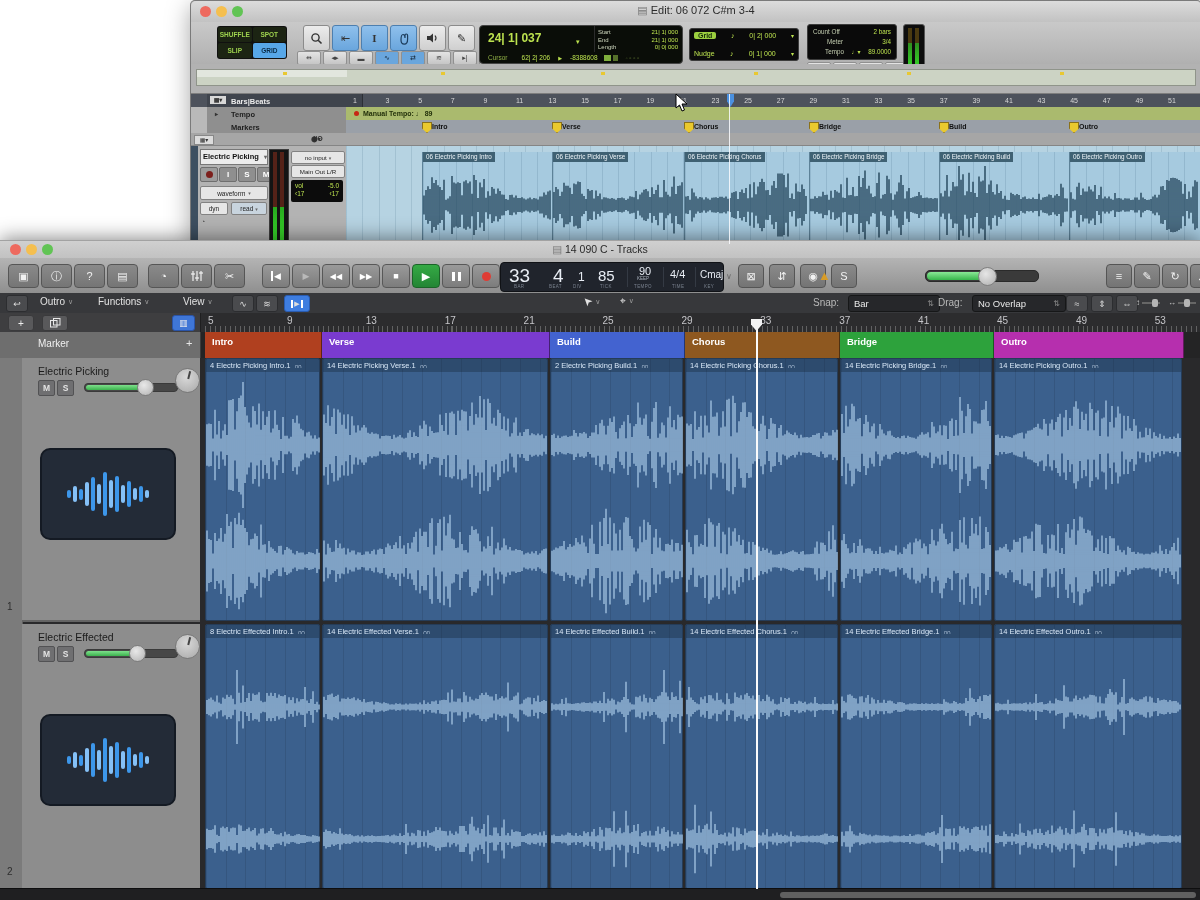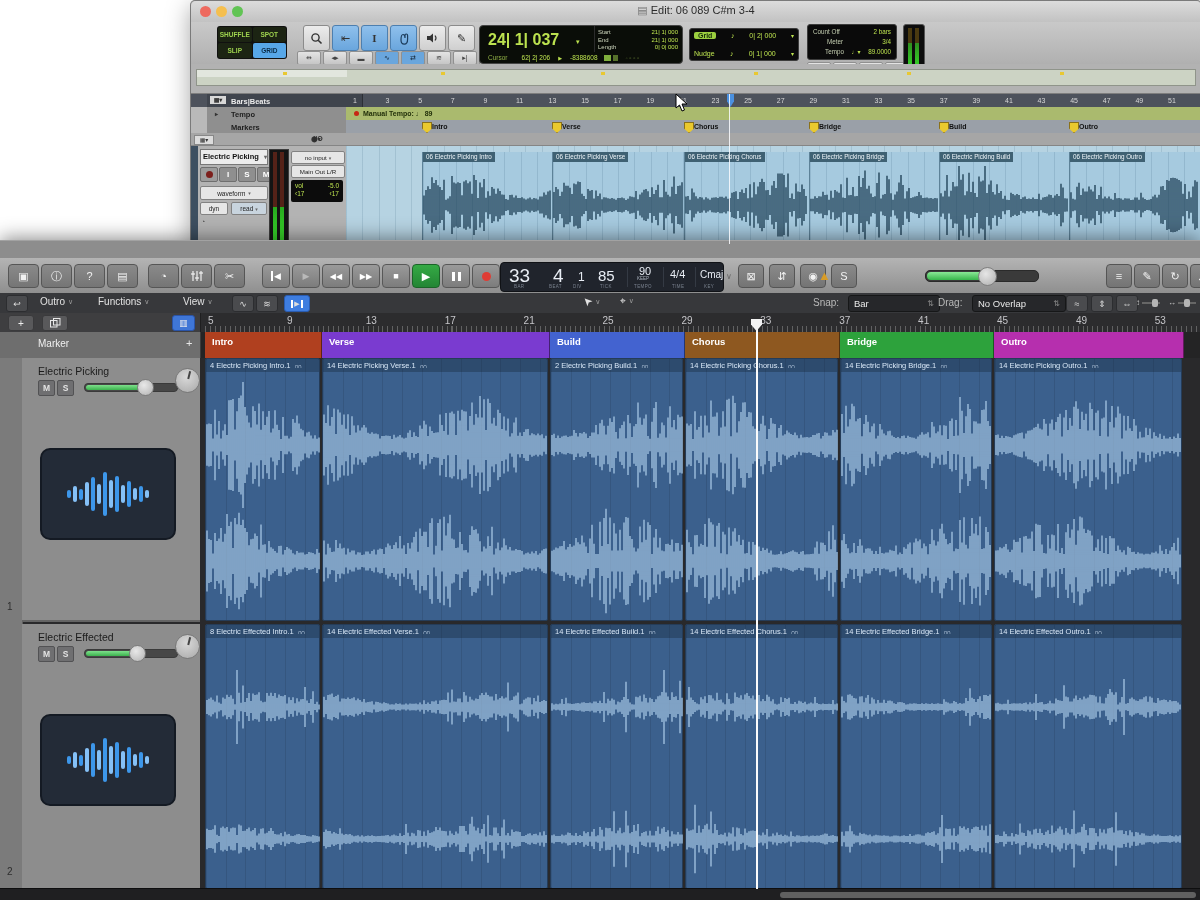--- a/index.html
+++ b/index.html
@@ -98,21 +98,21 @@
 </head>
 <body>
 
 <div id="pt">
   <div class="pt-title">
     <div class="dot" style="left:9px;background:#ee6a5f"></div>
     <div class="dot" style="left:25px;background:#f5bf4f"></div>
     <div class="dot" style="left:41px;background:#61c454"></div>
     <div class="abs" style="left:0;right:0;top:3px;text-align:center;font-size:11px;color:#2c2c2c">
       <span style="color:#777">▤</span>
-      <span>Edit: 06 089 C#m 3-4</span>
+      <span>Edit: 06 072 C#m 3-4</span>
     </div>
   </div>
 
   <div class="pt-toolbar">
     <div class="pt-modes">
       <div class="pt-mode">SHUFFLE</div>
       <div class="pt-mode">SPOT</div>
       <div class="pt-mode">SLIP</div>
       <div class="pt-mode on">GRID</div>
     </div>
@@ -151,21 +151,21 @@
       <div class="ptbtn2">◂▸</div>
       <div class="ptbtn2">▬</div>
       <div class="ptbtn2 on">∿</div>
       <div class="ptbtn2 on">⇄</div>
       <div class="ptbtn2">≋</div>
       <div class="ptbtn2">▸|</div>
       <div class="ptbtn2">▭</div>
     </div>
 
     <div class="pt-lcd">
-      <div class="abs lcdtxt" style="left:8px;top:5px;font-size:16px;font-weight:bold">24| 1| 037</div>
+      <div class="abs lcdtxt" style="left:8px;top:5px;font-size:12px;font-weight:bold">24| 1| 037</div>
       <div class="abs lcdtxt" style="left:96px;top:12px;font-size:7px">▾</div>
       <div class="abs" style="left:114px;top:0;bottom:11px;width:1px;background:#2c2c2c"></div>
       <div class="abs" style="left:118px;top:3px;width:80px;font-size:6px;line-height:7.5px">
         <div class="flex" style="justify-content:space-between">
             <span style="color:#cdd6bd">Start</span>
             <span class="lcdtxt">21| 1| 000</span>
           </div>
         <div class="flex" style="justify-content:space-between">
             <span style="color:#cdd6bd">End</span>
             <span class="lcdtxt">21| 1| 000</span>
@@ -412,20 +412,29 @@
     </div>
   </div>
 
   <div class="abs" style="left:538px;top:93px;width:1px;bottom:0;background:rgba(250,252,255,.85);z-index:30"></div>
   <svg class="abs" style="left:484px;top:92px;z-index:50" width="13" height="19">
     <polygon points="1,1 1,15 4.5,12 7,18 9.5,17 7,11 12,11" fill="#fff" stroke="#000" stroke-width="1"></polygon>
   </svg>
 </div>
 
 <div id="lg">
+  <div class="lg-title">
+    <div class="dot" style="left:10px;top:3px;background:#ee6a5f"></div>
+    <div class="dot" style="left:26px;top:3px;background:#f5bf4f"></div>
+    <div class="dot" style="left:42px;top:3px;background:#61c454"></div>
+    <div class="abs" style="left:0;right:0;top:2px;text-align:center;font-size:10.5px;color:#2a2a2a">
+      <span style="color:#767676">▤</span>
+      <span>14 090 C - Tracks</span>
+    </div>
+  </div>
 
   <div class="lg-toolbar">
     <div class="abs flex" style="left:8px;top:6px">
       <div class="gbtn">
           <span>▣</span>
         </div>
       <div class="gbtn">
           <span>ⓘ</span>
         </div>
       <div class="gbtn">

